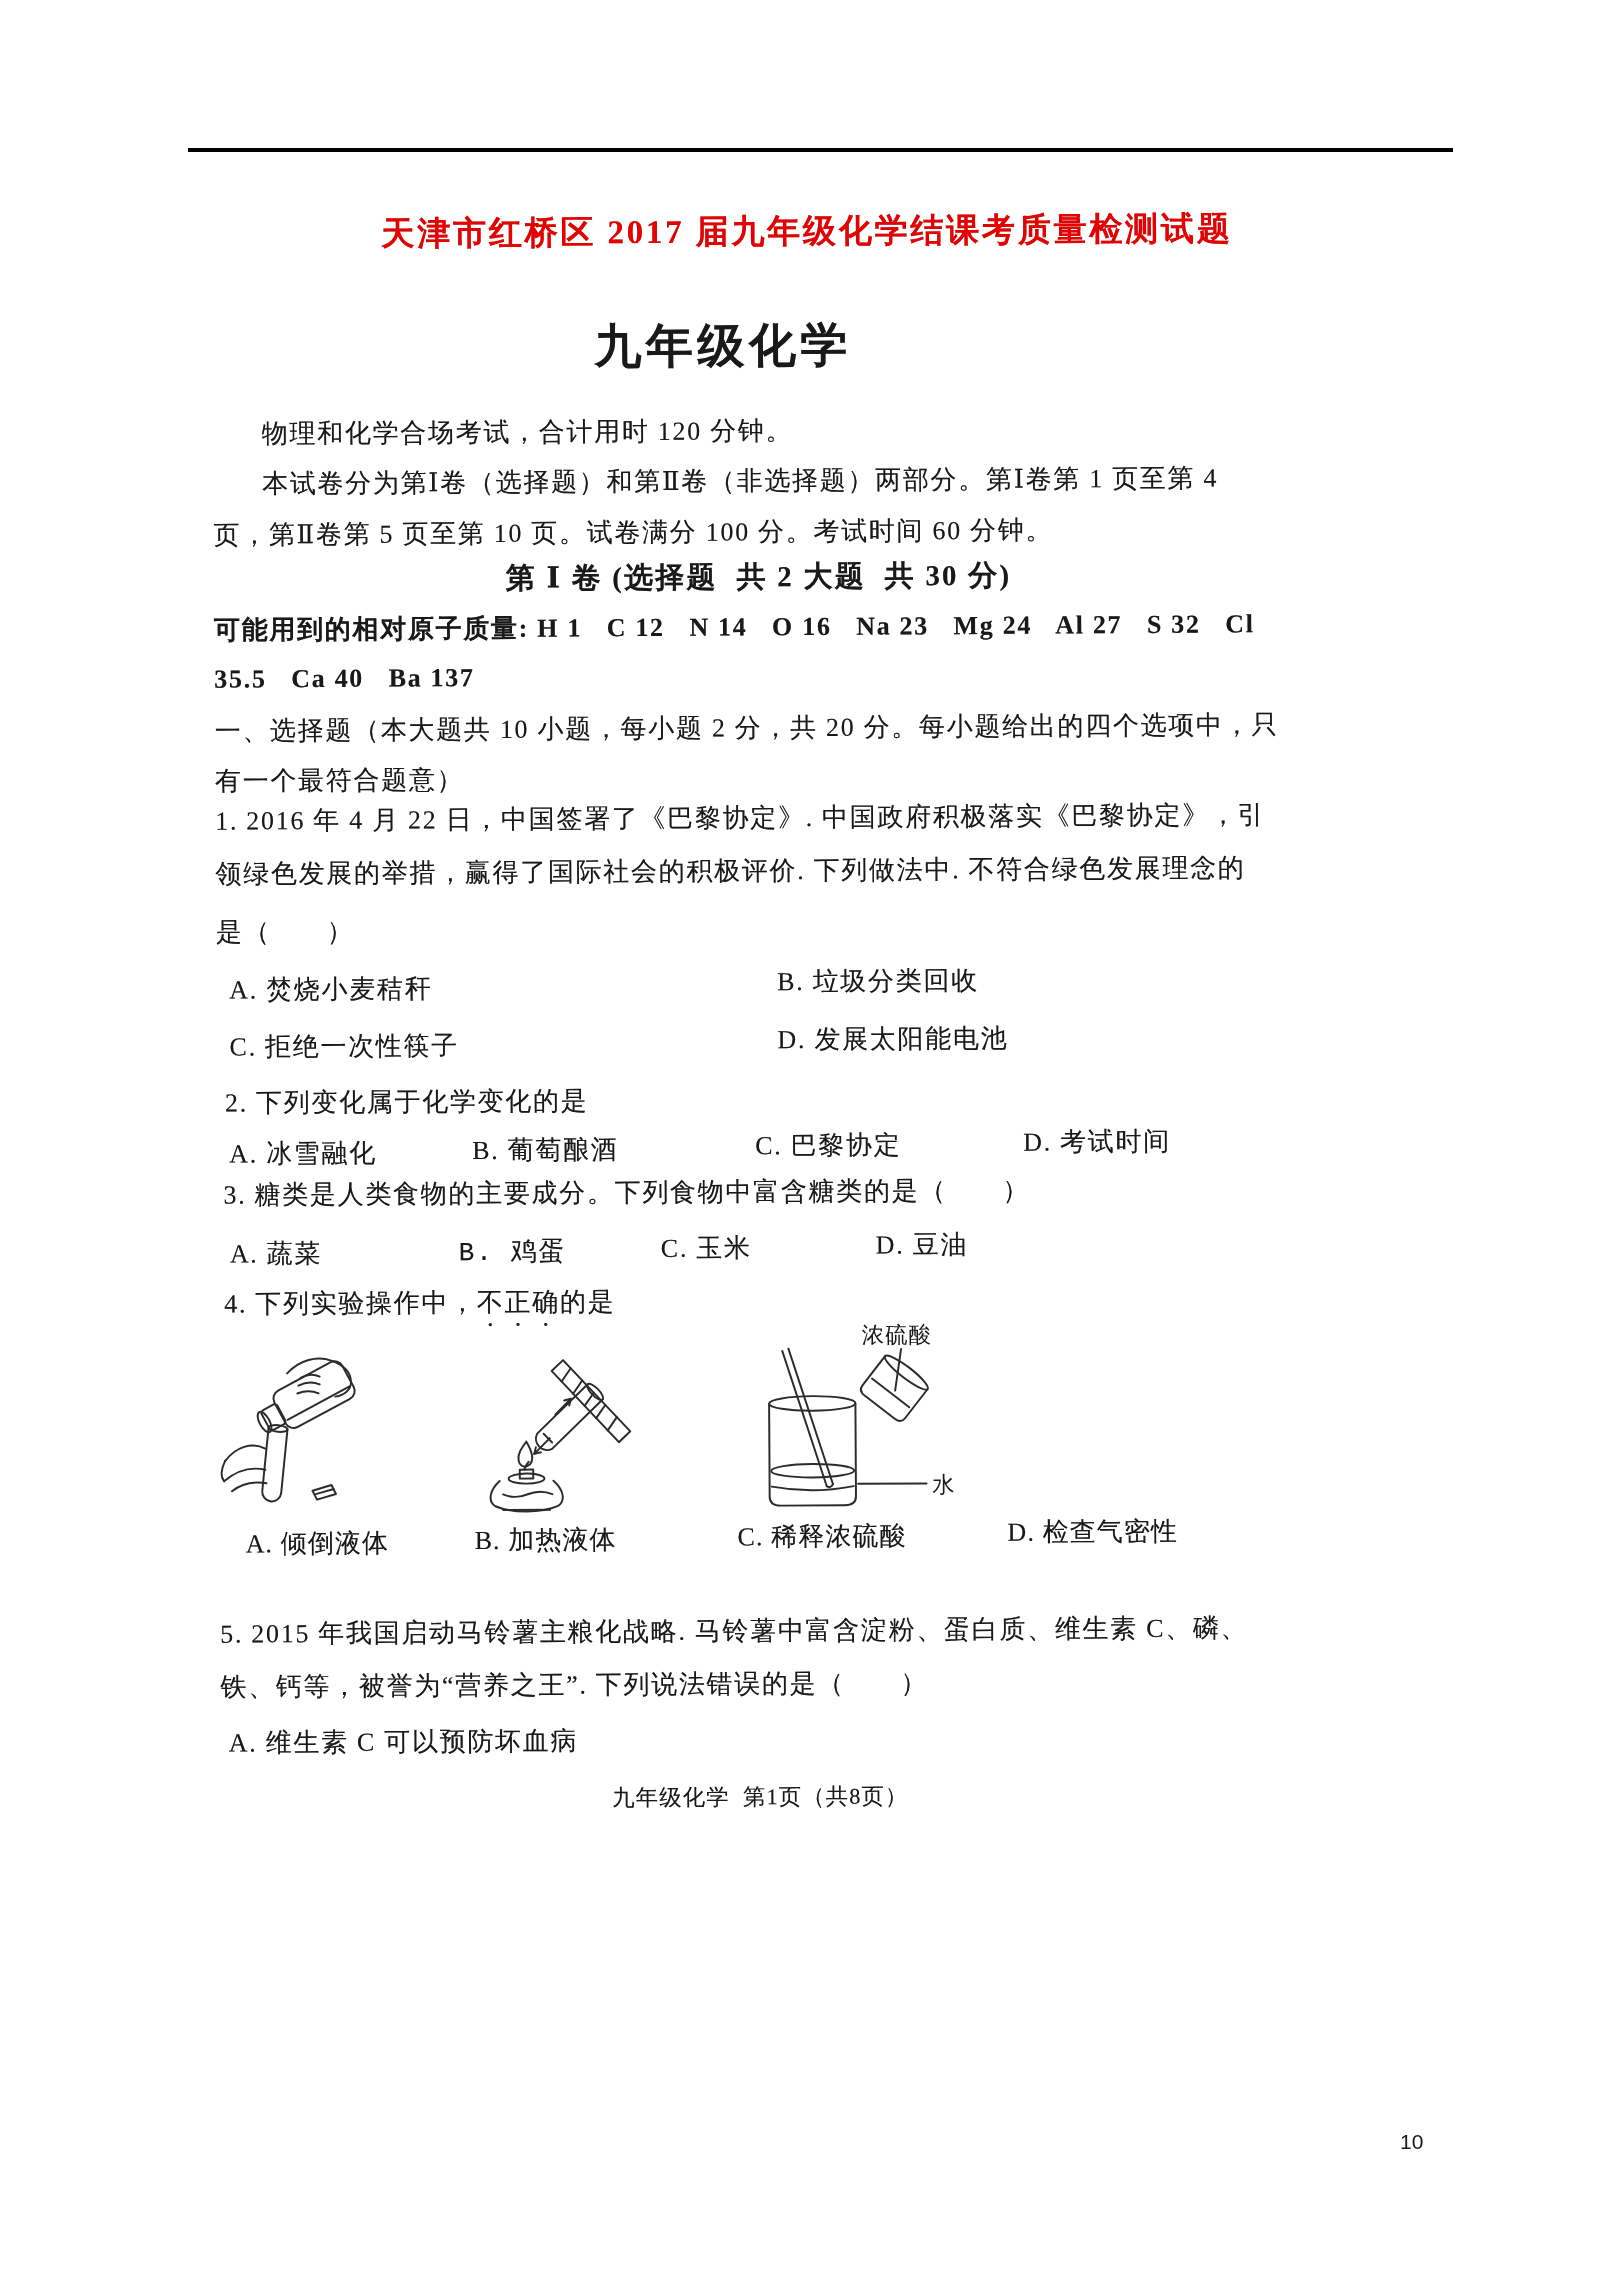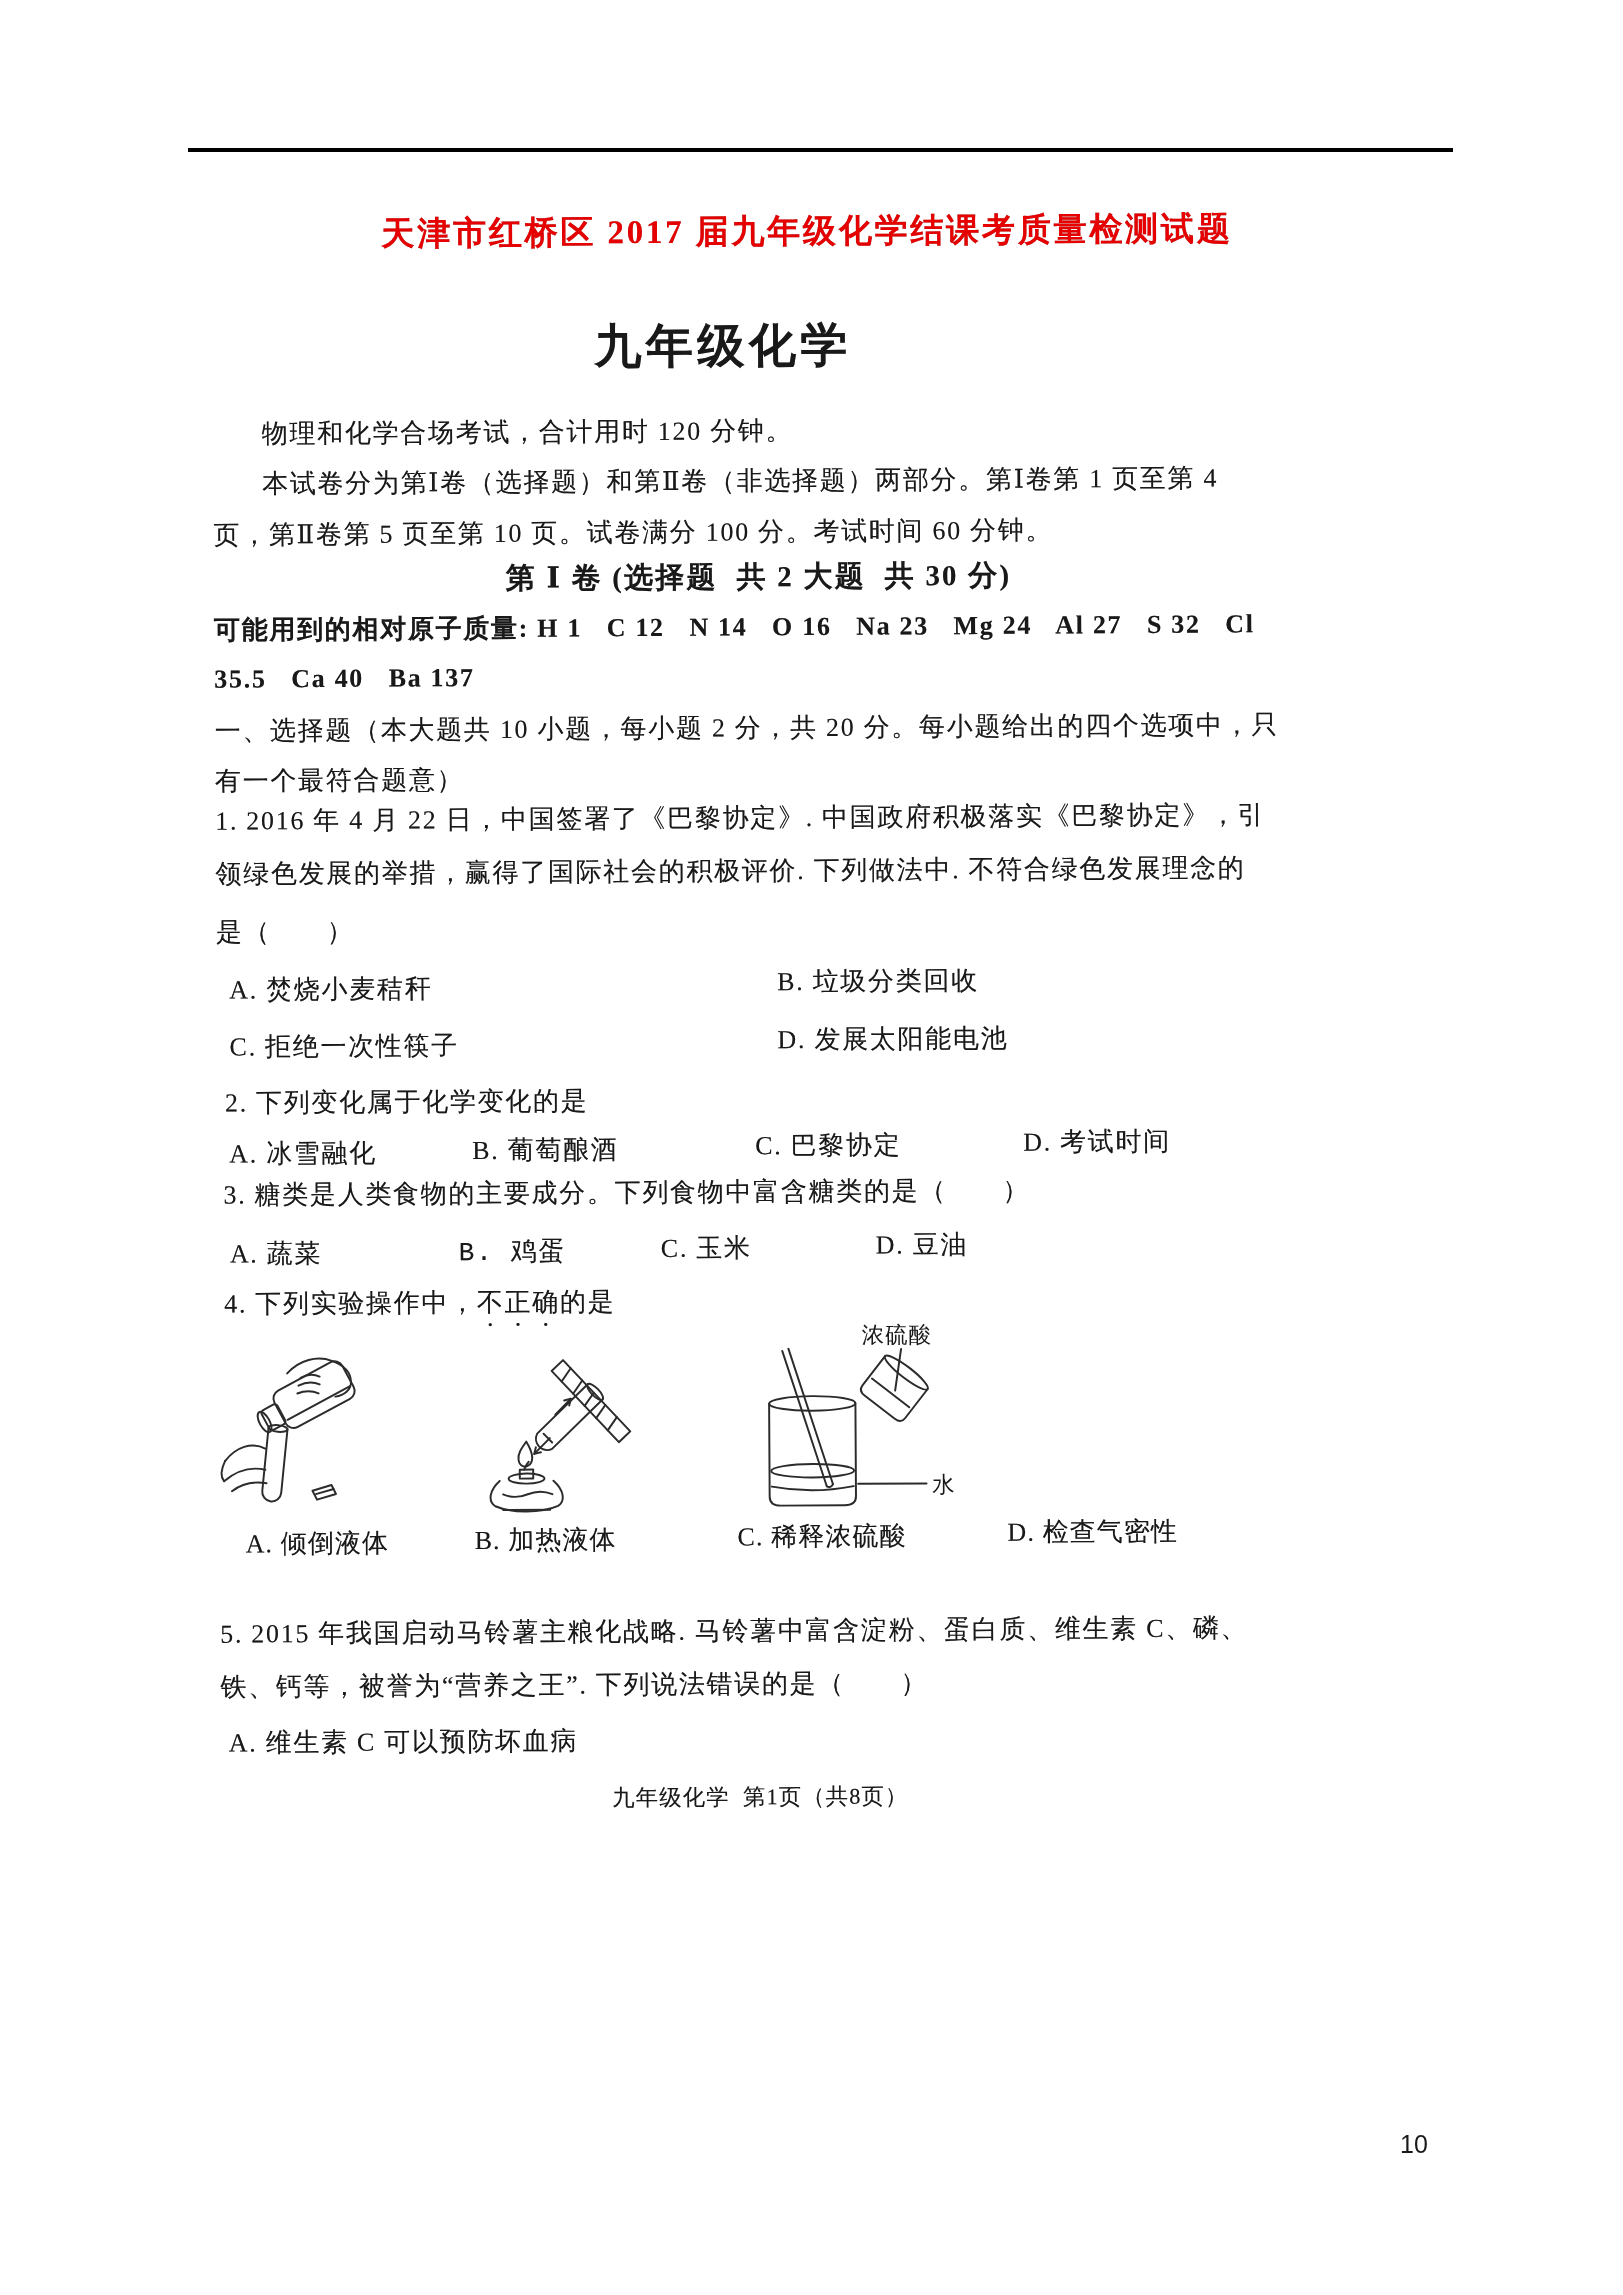--- a/index.html
+++ b/index.html
@@ -13,21 +13,21 @@
     transform:rotate(-0.35deg);transform-origin:813px 953px;}
   .rule{position:absolute;background:#000;}
   .doc-title{left:0;top:209px;width:1623px;text-align:center;
     font-size:33px;font-weight:bold;letter-spacing:2.8px;}
   .exam-title{left:598px;top:314px;font-size:47px;font-weight:bold;letter-spacing:4.5px;}
   .line{font-size:26px;letter-spacing:1.7px;}
   .sec-heading{font-size:29px;font-weight:bold;letter-spacing:2.2px;}
   .bold{font-weight:bold;}
   .caption{font-size:26px;letter-spacing:1.1px;}
   .footer-line{font-size:22.4px;letter-spacing:1.1px;}
-  .page-num{font-family:"Liberation Sans","DejaVu Sans",sans-serif;font-size:25px;}
+  .page-num{font-family:"Liberation Sans","DejaVu Sans",sans-serif;font-size:21px;}
   .emph{-webkit-text-emphasis:filled dot;-webkit-text-emphasis-position:under right;
         text-emphasis:filled dot;text-emphasis-position:under right;margin-top:46px;}
   svg.fig{position:absolute;overflow:visible;}
   svg.fig path, svg.fig line, svg.fig rect, svg.fig ellipse, svg.fig circle{
     stroke:#2b2b2b;stroke-width:3.5;fill:none;stroke-linecap:round;stroke-linejoin:round;}
   svg.fig text{stroke:none;fill:#191919;font-size:40px;letter-spacing:2px;
     font-family:"Liberation Serif","DejaVu Serif",serif;}
 </style>
 </head>
 <body>

